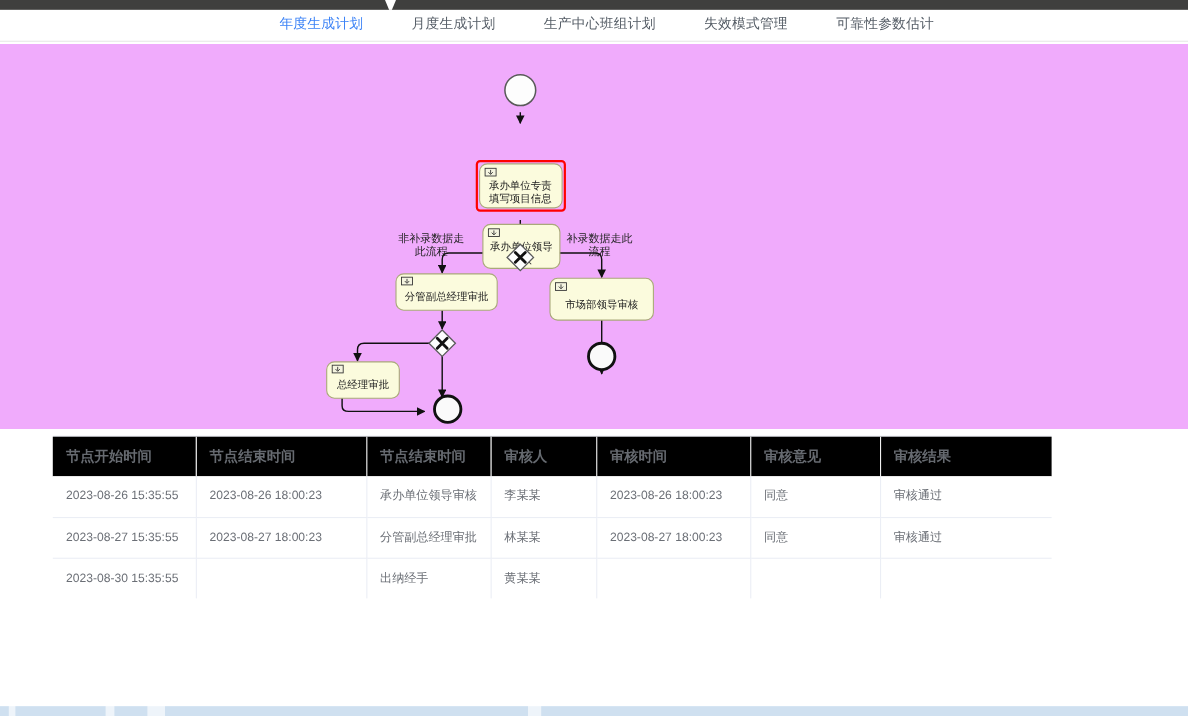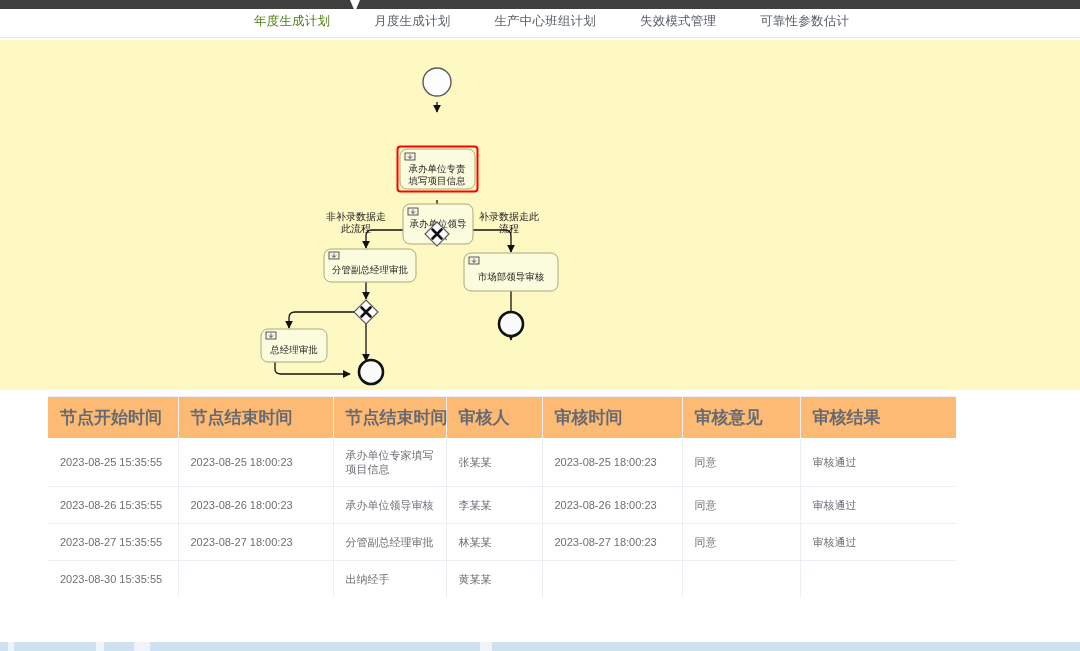--- a/index.html
+++ b/index.html
@@ -39,50 +39,51 @@
   }
   .tab {
     font-size: 12.5px;
     color: #555d66;
     white-space: nowrap;
     cursor: pointer;
     line-height: 18px;
     letter-spacing: .2px;
   }
   .tab + .tab { margin-left: 44px; }
-  .tab.active { color: #4d7c0f; text-align: center; }
+  .tab.active { color: #3b82f6; text-align: center; }
 
   
   .canvas {
     position: absolute; left: 0; top: 40px; width: 1080px; height: 350px;
-    background: #fef9c3;
+    background: #f0abfc;
+    padding-left: 36px;
   }
 
   
   .table-wrap {
     position: absolute; left: 48px; top: 396px;
     width: 908px;
     background: #fff;
     border-top: 1px solid #ebeef5;
   }
   table.grid {
     width: 908px;
     border-collapse: collapse;
     table-layout: fixed;
     font-size: 11px;
   }
   table.grid th {
-    background: #fdba74;
+    background: #000000;
     color: #666a70;
     font-weight: bold;
     text-align: left;
     padding: 9px 12px;
     height: 28px;
     border-right: 1px solid #f0f0f0;
-    font-size: 17px;
+    font-size: 13px;
     white-space: nowrap;
   }
   table.grid th:last-child { border-right: none; }
   table.grid td {
     color: #6b6f76;
     padding: 10px 12px;
     height: 37px;
     border-bottom: 1px solid #ebeef5;
     border-right: 1px solid #ebeef5;
     vertical-align: middle;
@@ -238,29 +239,20 @@
             <th>节点结束时间</th>
             <th>节点结束时间</th>
             <th>审核人</th>
             <th>审核时间</th>
             <th>审核意见</th>
             <th>审核结果</th>
           </tr>
       </thead>
       <tbody id="tbody">
           <tr>
-            <td>2023-08-25 15:35:55</td>
-            <td>2023-08-25 18:00:23</td>
-            <td>承办单位专家填写项目信息</td>
-            <td>张某某</td>
-            <td>2023-08-25 18:00:23</td>
-            <td>同意</td>
-            <td>审核通过</td>
-          </tr>
-          <tr>
             <td>2023-08-26 15:35:55</td>
             <td>2023-08-26 18:00:23</td>
             <td>承办单位领导审核</td>
             <td>李某某</td>
             <td>2023-08-26 18:00:23</td>
             <td>同意</td>
             <td>审核通过</td>
           </tr>
           <tr>
             <td>2023-08-27 15:35:55</td>

